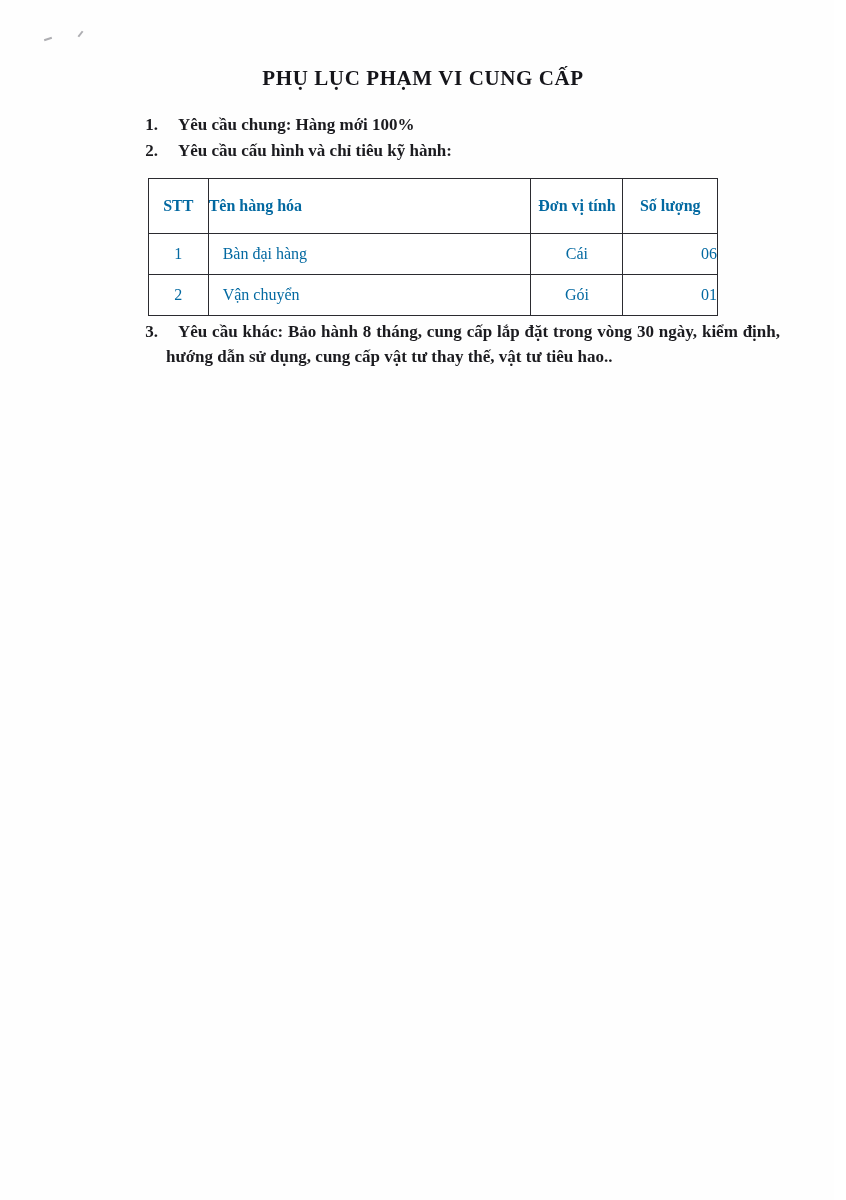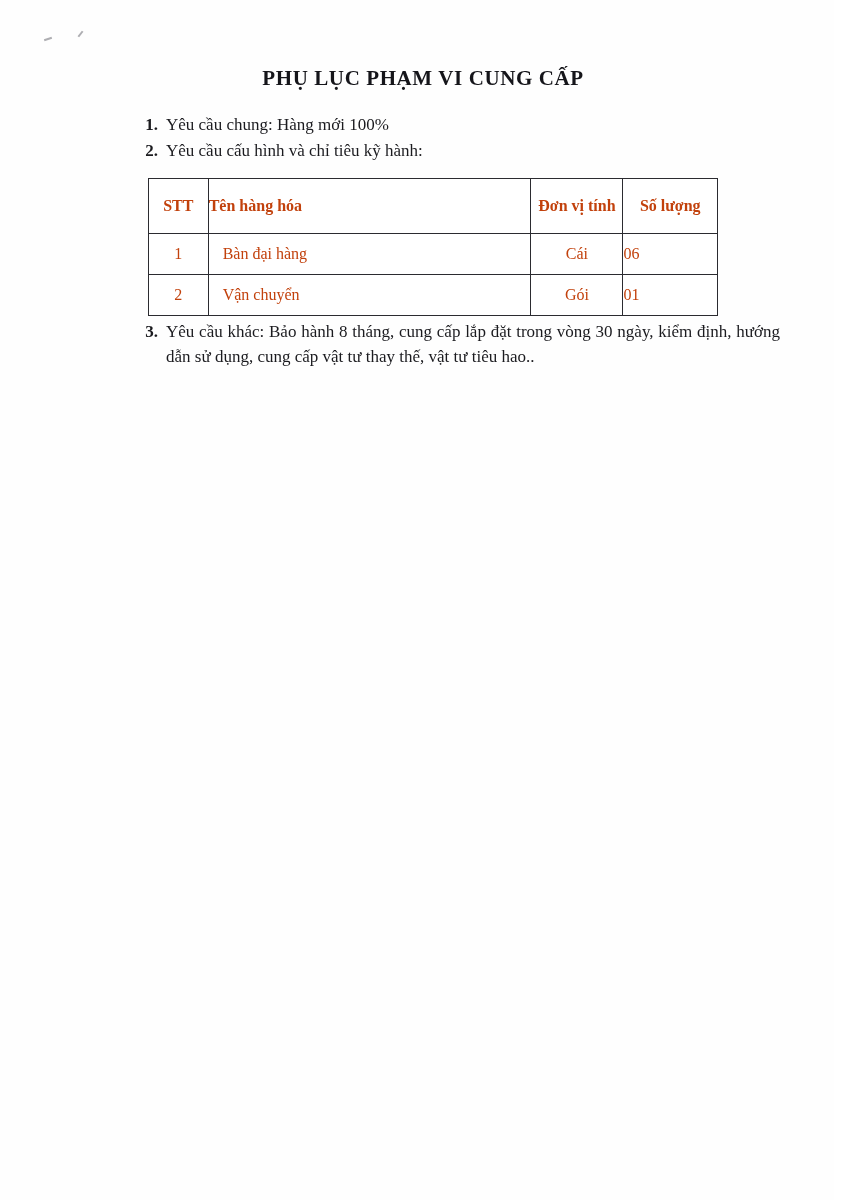--- a/index.html
+++ b/index.html
@@ -68,63 +68,64 @@
     flex: 0 0 26px;
     font-weight: bold;
     text-align: right;
     padding-right: 8px;
     box-sizing: border-box;
   }
   .clause .body {
     flex: 1 1 auto;
   }
   .clause .lead {
-    font-weight: normal;
+    font-weight: bold;
+    margin-left: 12px;
   }
   .clause .rest {
-    font-weight: normal;
+    font-weight: bold;
   }
 
   #clause-1 { left: 140px; top: 113px; width: 600px; }
   #clause-2 { left: 140px; top: 139px; width: 600px; }
   #clause-3 { left: 140px; top: 320px; width: 640px; }
   #clause-3 .body { text-align: justify; }
 
   table.scope-table {
     position: absolute;
     left: 148px;
     top: 178px;
     width: 570px;
     border-collapse: collapse;
     font-size: 16px;
     background: #fff;
   }
   table.scope-table th,
   table.scope-table td {
     border: 1px solid #2b2b30;
     padding: 0;
-    color: #c2410c;
+    color: #0369a1;
   }
   table.scope-table thead th {
     font-weight: bold;
     text-align: center;
     height: 54px;
     vertical-align: middle;
     font-size: 16px;
     line-height: 1.2;
   }
   table.scope-table tbody td {
     height: 40px;
     vertical-align: middle;
     font-size: 16px;
   }
   .col-stt { width: 60px; text-align: center; }
   .col-name { width: 320px; text-align: left; padding-left: 14px !important; }
   .col-unit { width: 94px; text-align: center; }
-  .col-qty  { width: 96px; text-align: left; }
+  .col-qty  { width: 96px; text-align: right; }
 </style>
 </head>
 <body>
 
 <div class="page">
 
   <div class="scan-mark m1"></div>
   <div class="scan-mark m2"></div>
 
   <div class="doc-title">PHỤ LỤC PHẠM VI CUNG CẤP</div>

